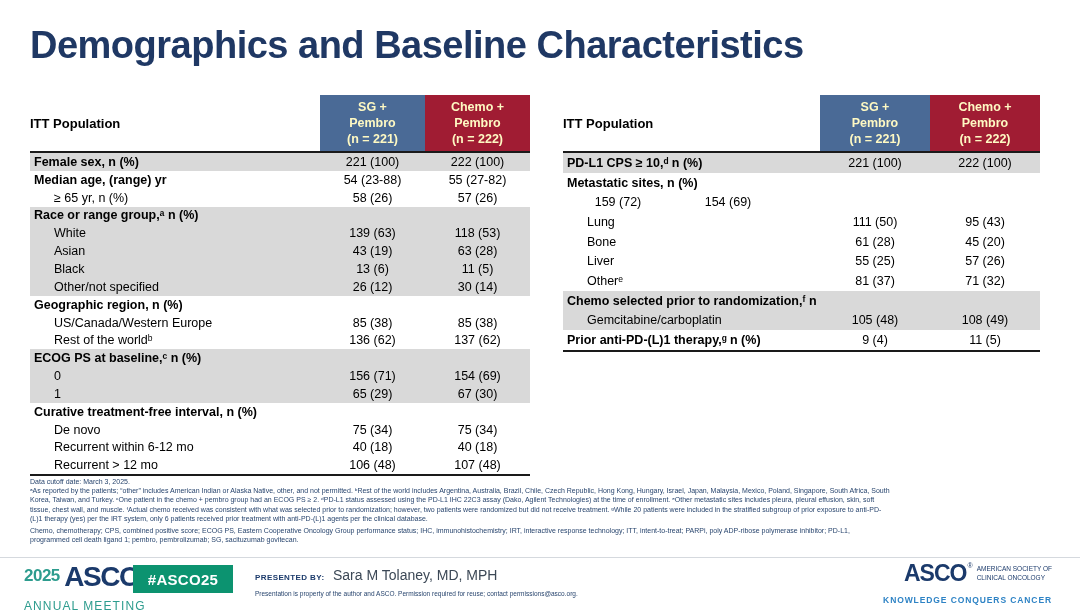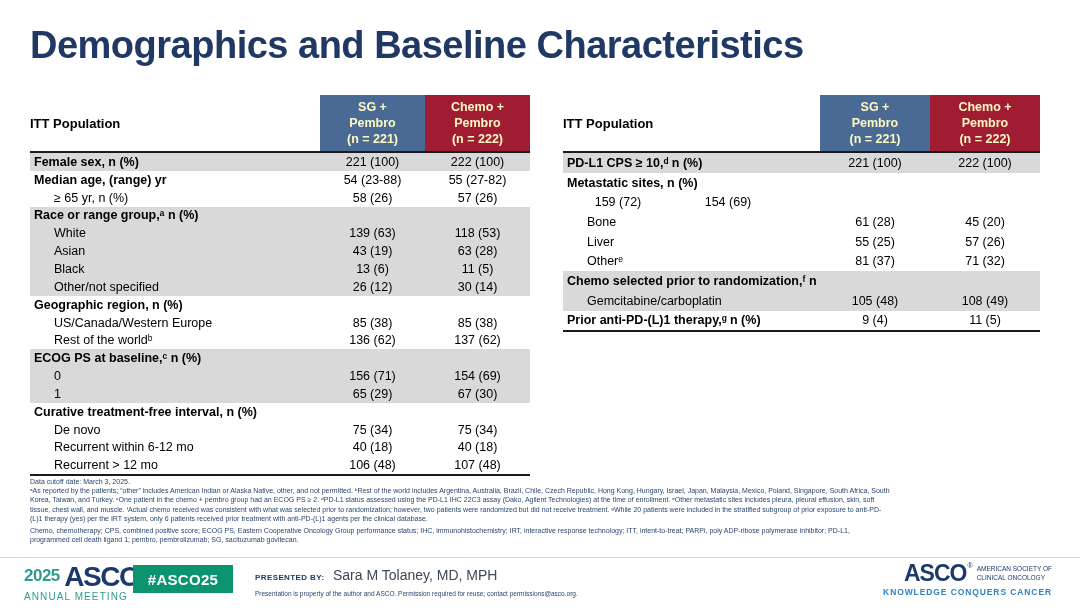--- a/index.html
+++ b/index.html
@@ -40,36 +40,36 @@
     position:absolute;left:30px;top:477px;width:1024px;
     font-size:7px;line-height:1.32;color:var(--footnote-blue,#28456e);
   }
   .footnotes .abbrev-start{margin-top:3px;}
   
   .footer{position:absolute;left:0;top:557px;width:1080px;height:59px;border-top:1px solid #d5d9de;}
   .logo-2025{position:absolute;left:24px;top:5px;line-height:1;}
   .logo-2025 .year{color:var(--asco-green,#2d9c8e);font-weight:bold;font-size:17px;vertical-align:5px;letter-spacing:-0.5px;}
   .logo-2025 .word{color:var(--logo-navy,#1b3a6b);font-weight:bold;font-size:28px;letter-spacing:-1.5px;}
   .logo-2025 .reg{color:var(--logo-navy,#1b3a6b);font-size:8px;vertical-align:15px;}
-  .logo-2025 .sub{color:var(--asco-green,#2d9c8e);font-size:10px;letter-spacing:1.1px;margin-top:1px;}
+  .logo-2025 .sub{color:var(--asco-green,#2d9c8e);font-size:12px;letter-spacing:1.1px;margin-top:9px;}
   .badge{
     position:absolute;left:133px;top:7px;width:100px;height:28px;
     background:var(--badge-green,#0c9370);color:#fff;font-weight:bold;font-size:15px;
     display:flex;align-items:center;justify-content:center;letter-spacing:0.3px;text-align:right;
   }
   .presented{position:absolute;left:255px;top:8px;}
   .presented .pby{font-size:8px;font-weight:bold;color:var(--logo-navy,#1b3a6b);letter-spacing:0.4px;}
   .presented .name{font-size:14px;color:#3c4856;margin-left:4px;}
   .presented .disclaimer{font-size:6.5px;color:var(--footnote-blue,#28456e);margin-top:6px;}
   .society{position:absolute;right:28px;top:4px;}
   .society .row{display:flex;align-items:center;justify-content:flex-end;gap:4px;}
   .society .word{font-size:23px;font-weight:bold;color:var(--logo-navy,#1b3a6b);letter-spacing:-1px;line-height:1;}
   .society .reg{font-size:7px;color:var(--logo-navy,#1b3a6b);align-self:flex-start;margin-left:-3px;}
   .society .lines{font-size:6.5px;color:var(--logo-navy,#1b3a6b);white-space:pre-line;text-align:left;line-height:1.25;}
-  .society .tagline{font-size:8.5px;font-weight:bold;color:var(--tagline-blue,#2e83c5);letter-spacing:0.9px;margin-top:2px;text-align:right;}
+  .society .tagline{font-size:8.5px;font-weight:bold;color:var(--tagline-blue,#2e83c5);letter-spacing:0.9px;margin-top:10px;text-align:right;}
 </style>
 </head>
 <body>
 
 <div class="slide">
 
   <h1 class="title">Demographics and Baseline Characteristics</h1>
 
   <div class="btable" id="table-left">
     <div class="thead">
@@ -192,20 +192,25 @@
           <div class="td val">222 (100)</div>
         </div>
         <div class="tr bold">
           <div class="td label">Metastatic sites, n (%)</div>
           <div class="td val"></div>
           <div class="td val"></div>
         </div>
         <div class="tr indent">
           <div class="td val">159 (72)</div>
           <div class="td val">154 (69)</div>
+        </div>
+        <div class="tr indent">
+          <div class="td label">Lung</div>
+          <div class="td val">111 (50)</div>
+          <div class="td val">95 (43)</div>
         </div>
         <div class="tr indent">
           <div class="td label">Bone</div>
           <div class="td val">61 (28)</div>
           <div class="td val">45 (20)</div>
         </div>
         <div class="tr indent">
           <div class="td label">Liver</div>
           <div class="td val">55 (25)</div>
           <div class="td val">57 (26)</div>

